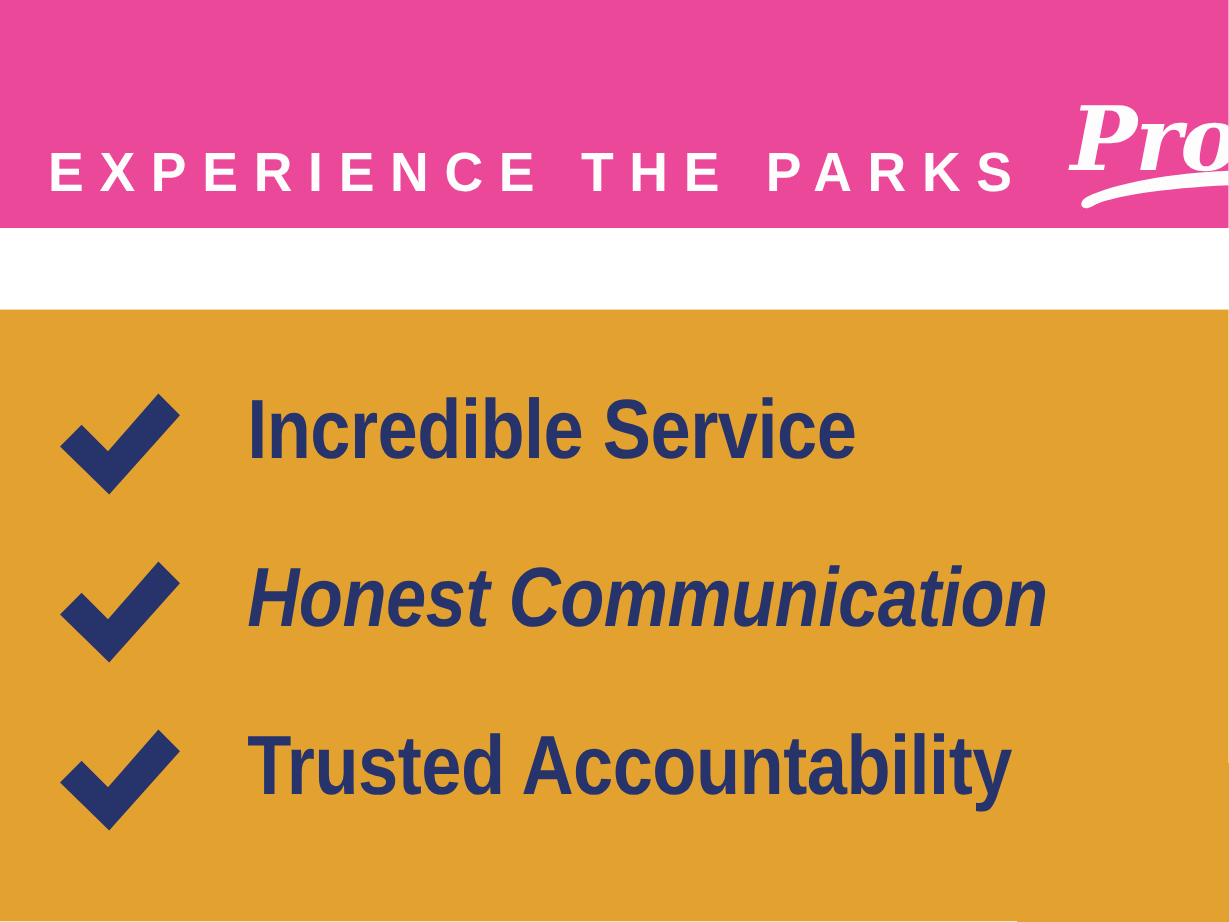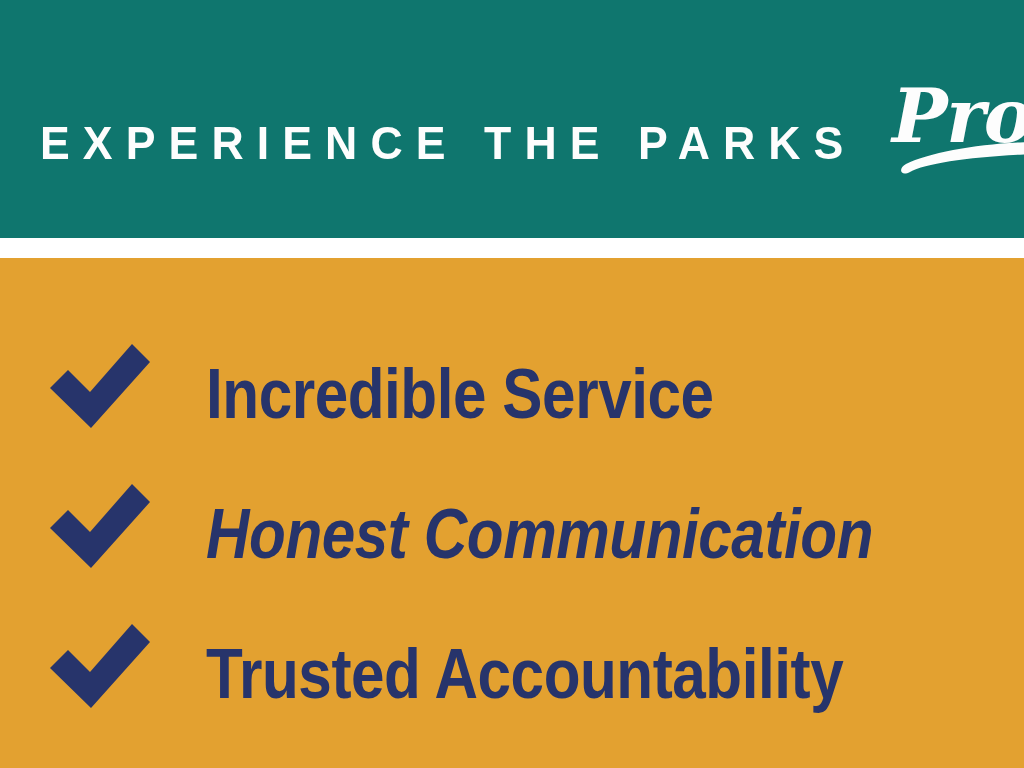--- a/index.html
+++ b/index.html
@@ -19,22 +19,22 @@
     overflow: hidden;
     background: #ffffff;
   }
 
   
   .header-band {
     position: absolute;
     left: 0;
     top: 0;
     width: 1024px;
-    height: 238px;
-    background: #0f766e;
+    height: 190px;
+    background: #ec4899;
     display: flex;
     align-items: center;
     overflow: hidden;
   }
 
   .headline-row {
     position: absolute;
     left: 40px;
     top: 86px;
     display: flex;
@@ -108,21 +108,21 @@
     padding: 0;
     list-style: none;
   }
 
   .promise-item {
     position: absolute;
     left: 46px;
     width: 960px;
     height: 108px;
     display: flex;
-    align-items: flex-end;
+    align-items: flex-start;
   }
   .promise-item.row-1 { top: 64px; }
   .promise-item.row-2 { top: 204px; font-style: italic; }
   .promise-item.row-3 { top: 344px; }
 
   .check-icon {
     flex: 0 0 auto;
     width: 108px;
     height: 92px;
     display: block;

